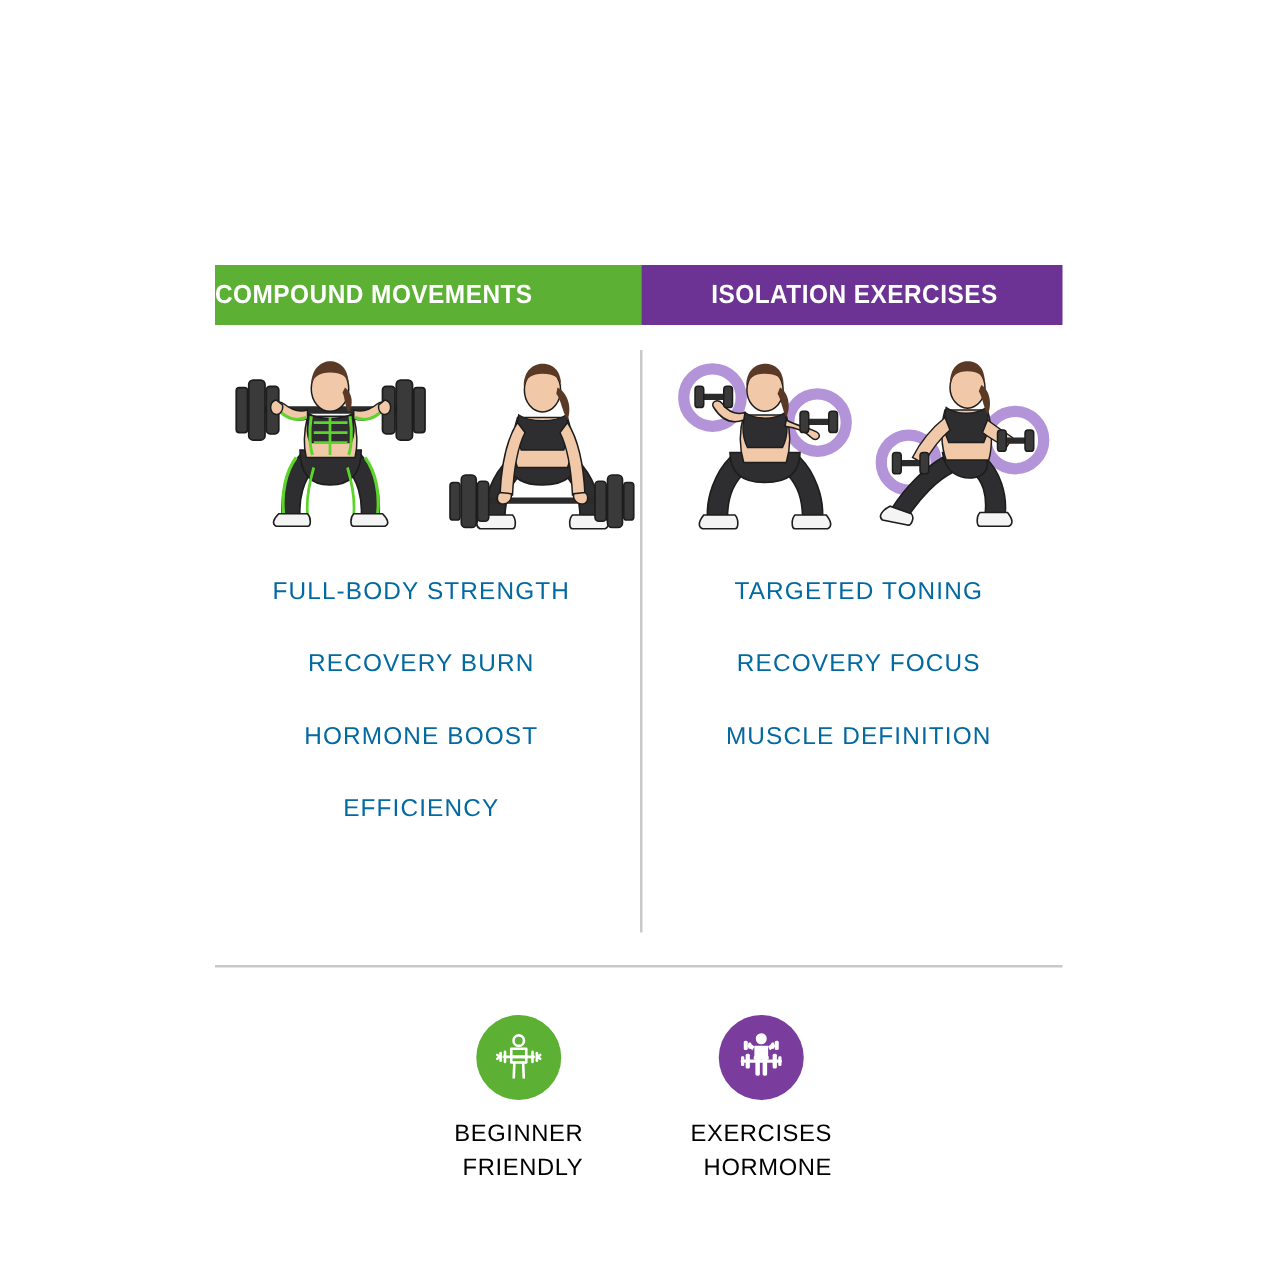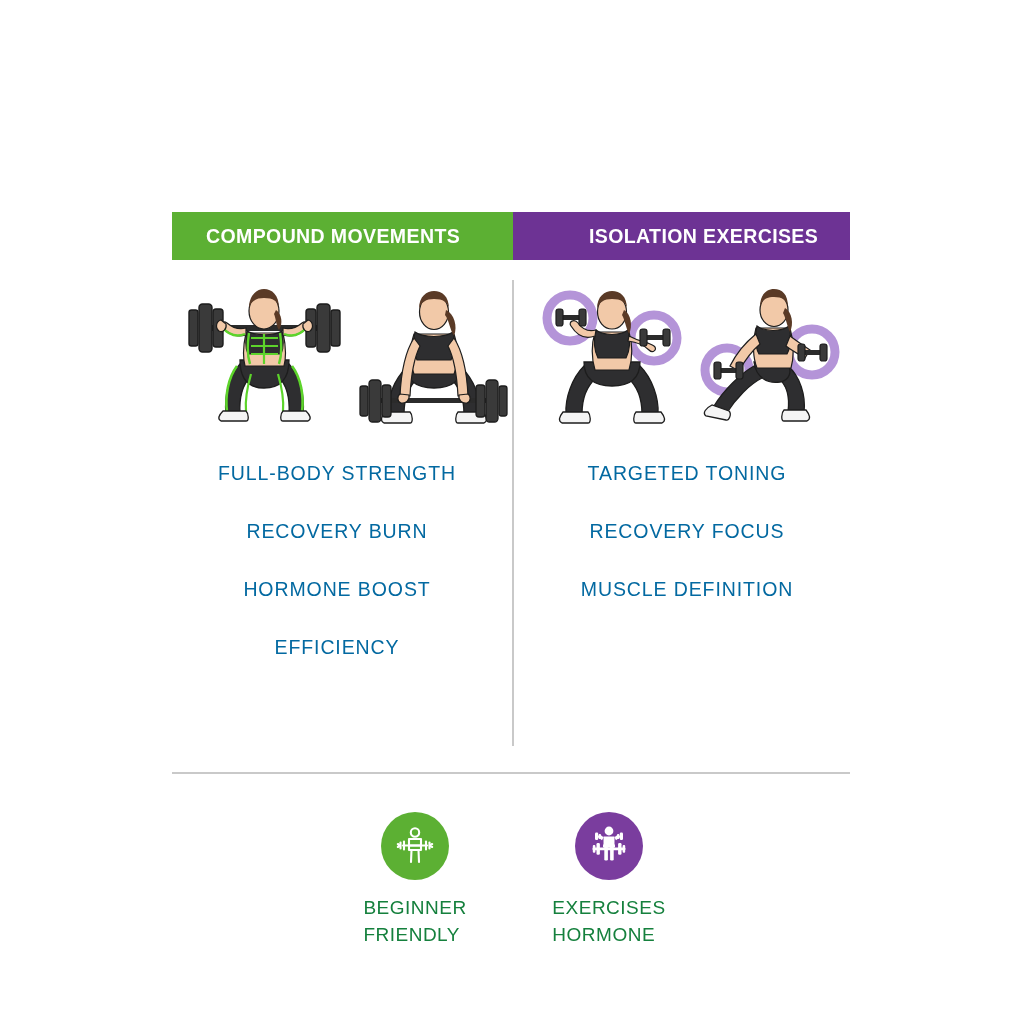--- a/index.html
+++ b/index.html
@@ -34,27 +34,26 @@
   .header-cell {
     height: 100%;
     display: flex;
     align-items: center;
     box-sizing: border-box;
   }
   .header-cell.left {
     width: 341px;
     background: #5CB033;
     justify-content: flex-start;
-    padding-left: 34px;
   }
   .header-cell.right {
     width: 337px;
     background: #6D3394;
     justify-content: flex-start;
-    padding-left: 76px;
+    padding-left: 56px;
   }
   .header-title {
     color: #ffffff;
     font-size: 21px;
     font-weight: 700;
     letter-spacing: 0.4px;
     transform: scaleX(0.93);
     transform-origin: left center;
     white-space: nowrap;
   }
@@ -133,22 +132,22 @@
     height: 68px;
     border-radius: 50%;
     display: flex;
     align-items: center;
     justify-content: center;
   }
   .badge-circle.green  { background: #5CB033; }
   .badge-circle.purple { background: #7A3D9E; }
   .badge-label {
     margin-top: 14px;
-    text-align: left;
-    color: #15803d;
+    text-align: right;
+    color: #000000;
     font-size: 19px;
     line-height: 27px;
     letter-spacing: 0.5px;
     font-weight: 400;
   }
   .badge-label .l2 { display: block; }
 </style>
 </head>
 <body>
 

